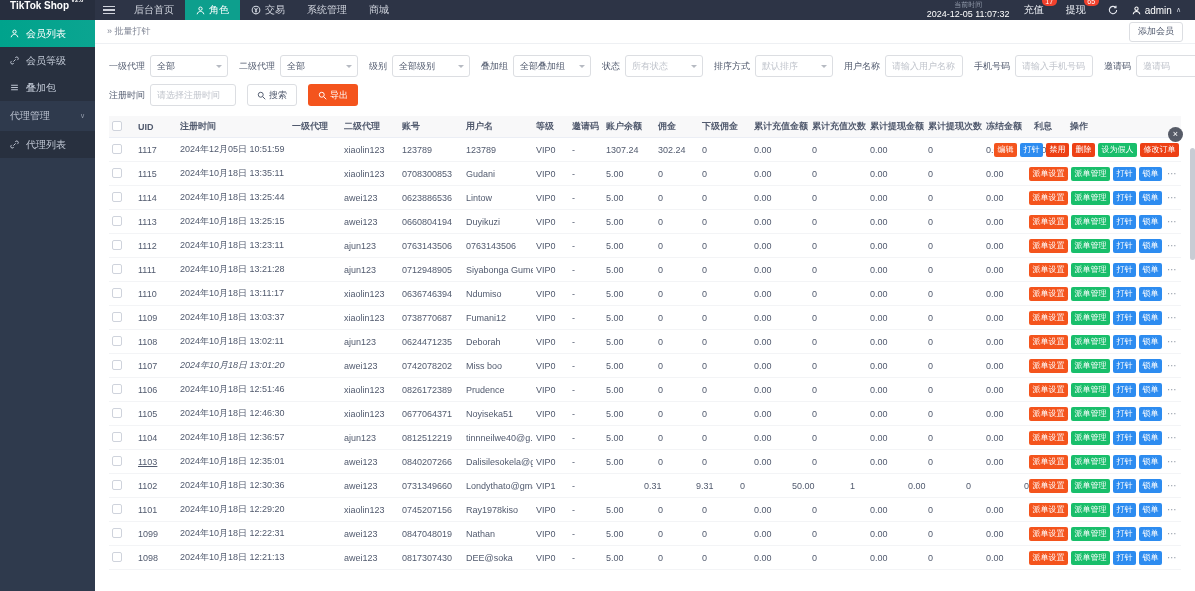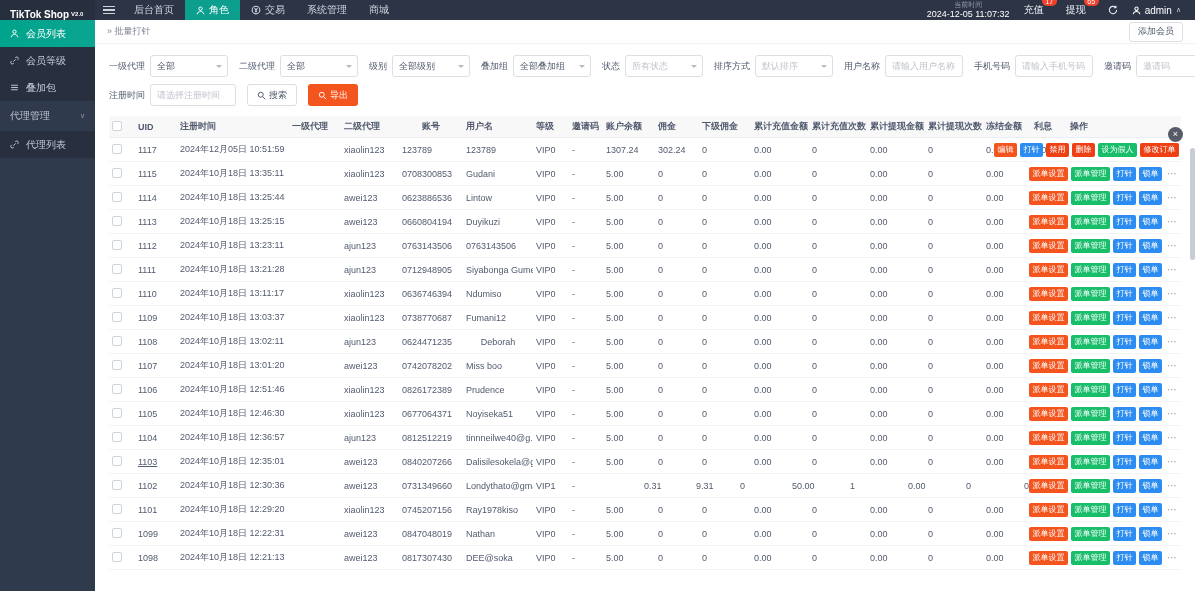--- a/index.html
+++ b/index.html
@@ -2,21 +2,21 @@
 <html><head>
 <meta charset="utf-8">
 <style>
   *{margin:0;padding:0;box-sizing:border-box}
   html,body{width:1195px;height:591px;overflow:hidden;background:#fff;
     font-family:"Liberation Sans","DejaVu Sans",sans-serif}
   
   #topbar{position:absolute;left:0;top:0;width:1195px;height:20px;background:#2d3446;
     display:flex;align-items:stretch;color:#cfd3dc;z-index:6}
   .logo{width:95px;background:#272e3e;color:#fff;font-weight:bold;font-size:10px;
-    display:flex;align-items:flex-end;padding-left:10px;flex-shrink:0}
+    display:flex;align-items:flex-start;padding-left:10px;flex-shrink:0}
   .logo sup{font-size:6px;margin-left:2px;transform:translateY(-3px)}
   .hamburger{width:28px;display:flex;flex-direction:column;justify-content:center;gap:2px;
     padding:0 8px;cursor:pointer}
   .hamburger i{display:block;height:1.5px;background:#cfd3dc}
   #nav{display:flex;align-items:stretch}
   .nav-item{display:flex;align-items:center;gap:4px;padding:0 11px;font-size:10px;cursor:pointer;white-space:nowrap}
   .nav-item.active{background:#0d9f8d;color:#fff}
   .nv-ic{display:flex;align-items:center}
   .tb-right{margin-left:auto;display:flex;align-items:center;gap:14px;padding-right:14px}
   .time{text-align:center;line-height:1.15}
@@ -287,21 +287,21 @@
           </button>
         </div>
       </div>
     <div id="grid">
       <div class="g-head" id="ghead">
           <div class="g-cell" style="width: 26px;"><span class="cbx"></span></div>
           <div class="g-cell" style="width: 42px;">UID</div>
           <div class="g-cell" style="width: 112px;">注册时间</div>
           <div class="g-cell" style="width: 52px;">一级代理</div>
           <div class="g-cell" style="width: 58px;">二级代理</div>
-          <div class="g-cell" style="width: 64px; text-align: center;">账号</div>
+          <div class="g-cell" style="width: 64px;">账号</div>
           <div class="g-cell" style="width: 70px;">用户名</div>
           <div class="g-cell" style="width: 36px;">等级</div>
           <div class="g-cell" style="width: 34px;">邀请码</div>
           <div class="g-cell" style="width: 52px;">账户余额</div>
           <div class="g-cell" style="width: 44px;">佣金</div>
           <div class="g-cell" style="width: 52px;">下级佣金</div>
           <div class="g-cell" style="width: 58px;">累计充值金额</div>
           <div class="g-cell" style="width: 58px;">累计充值次数</div>
           <div class="g-cell" style="width: 58px;">累计提现金额</div>
           <div class="g-cell" style="width: 58px;">累计提现次数</div>
@@ -536,21 +536,21 @@
               <span class="badge more">⋯</span>
             </div>
           </div>
           <div class="g-row">
             <div class="g-cell" style="width: 26px;"><span class="cbx"></span></div>
             <div class="g-cell" style="width: 42px;">1108</div>
             <div class="g-cell" style="width: 112px;">2024年10月18日 13:02:11</div>
             <div class="g-cell" style="width: 52px;"></div>
             <div class="g-cell" style="width: 58px;">ajun123</div>
             <div class="g-cell" style="width: 64px;">0624471235</div>
-            <div class="g-cell" style="width: 70px; text-align: center;">Deborah</div>
+            <div class="g-cell" style="width: 70px;">Deborah</div>
             <div class="g-cell" style="width: 36px;">VIP0</div>
             <div class="g-cell" style="width: 34px;">-</div>
             <div class="g-cell" style="width: 52px;">5.00</div>
             <div class="g-cell" style="width: 44px;">0</div>
             <div class="g-cell" style="width: 52px;">0</div>
             <div class="g-cell" style="width: 58px;">0.00</div>
             <div class="g-cell" style="width: 58px;">0</div>
             <div class="g-cell" style="width: 58px;">0.00</div>
             <div class="g-cell" style="width: 58px;">0</div>
             <div class="g-cell" style="width: 48px;">0.00</div>
@@ -560,21 +560,21 @@
               <span class="badge orange">派单设置</span>
               <span class="badge green">派单管理</span>
               <span class="badge blue">打针</span>
               <span class="badge blue">锁单</span>
               <span class="badge more">⋯</span>
             </div>
           </div>
           <div class="g-row">
             <div class="g-cell" style="width: 26px;"><span class="cbx"></span></div>
             <div class="g-cell" style="width: 42px;">1107</div>
-            <div class="g-cell" style="width: 112px;">2024年10月18日 13:01:20</div>
+            <div class="g-cell" style="width: 112px; font-style: italic;">2024年10月18日 13:01:20</div>
             <div class="g-cell" style="width: 52px;"></div>
             <div class="g-cell" style="width: 58px;">awei123</div>
             <div class="g-cell" style="width: 64px;">0742078202</div>
             <div class="g-cell" style="width: 70px;">Miss boo</div>
             <div class="g-cell" style="width: 36px;">VIP0</div>
             <div class="g-cell" style="width: 34px;">-</div>
             <div class="g-cell" style="width: 52px;">5.00</div>
             <div class="g-cell" style="width: 44px;">0</div>
             <div class="g-cell" style="width: 52px;">0</div>
             <div class="g-cell" style="width: 58px;">0.00</div>

